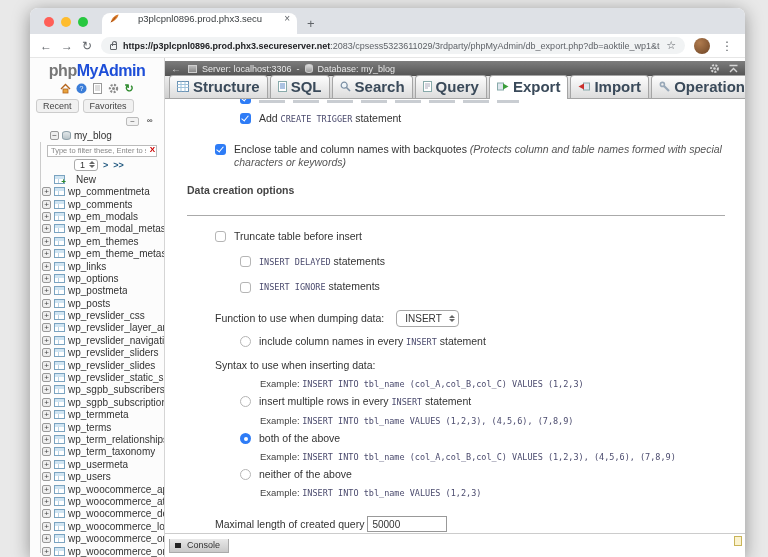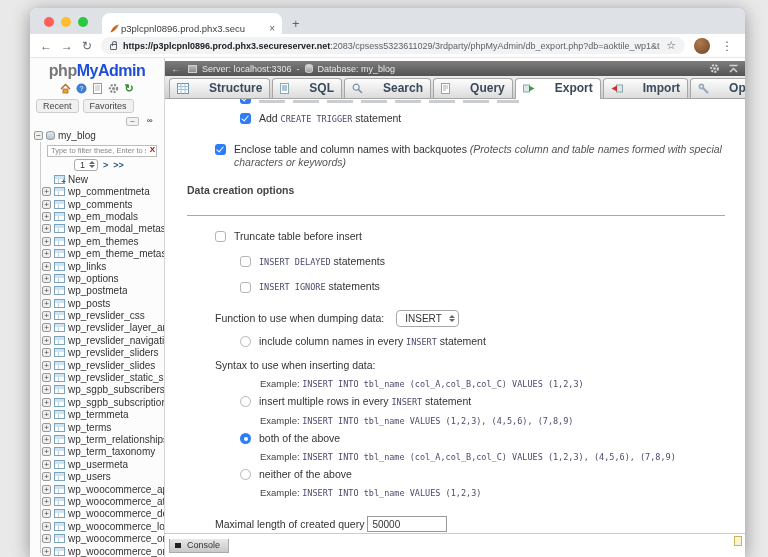--- a/index.html
+++ b/index.html
@@ -8,22 +8,22 @@
 
   
   .window { position:absolute; left:30px; top:8px; width:715px; height:549px;
     background:#fff; border-radius:8px 8px 0 0; box-shadow:0 3px 18px rgba(0,0,0,.38);
     display:flex; flex-direction:column; overflow:hidden; }
 
   .tabstrip { height:26px; background:#dee1e6; display:flex; align-items:flex-end; flex-shrink:0; }
   .lights { display:flex; gap:7px; align-items:center; padding:0 14px 7px 14px; }
   .light { width:10px; height:10px; border-radius:50%; }
   .light.red{ background:#ff5f57; } .light.yellow{ background:#febc2e; } .light.green{ background:#28c840; }
-  .tab { width:180px; height:21px; background:#fff; border-radius:8px 8px 0 0;
-    display:flex; align-items:flex-end; gap:1px; padding:0 7px; font-size:9.5px; color:#3c4043; }
+  .tab { width:195px; height:21px; background:#fff; border-radius:8px 8px 0 0;
+    display:flex; align-items:flex-start; gap:18px; padding:0 7px; font-size:9.5px; color:#3c4043; }
   .tab-title { white-space:nowrap; overflow:hidden; flex:1; }
   .tab-close { color:#5f6368; font-size:10px; }
   .newtab { font-size:13px; color:#5f6368; padding:0 12px 3px 10px; }
 
   .toolbar { height:24px; background:#fff; border-bottom:1px solid #e6e6e6; display:flex;
     align-items:center; gap:9px; padding:0 10px; flex-shrink:0; }
   .navbtn { color:#5f6368; font-size:12px; }
   .omnibox { flex:1; height:17px; background:#f1f3f4; border-radius:9px; display:flex;
     align-items:center; gap:6px; padding:0 9px; font-size:9px; overflow:hidden; }
   .lock { width:7px; height:6px; border:1px solid #5f6368; border-radius:1px; position:relative; margin-top:3px; flex-shrink:0;}
@@ -51,21 +51,21 @@
   .rf-btn { background:#f1f1f1; border:1px solid #ccc; border-radius:3px; padding:1px 6px; font-size:9px; color:#444; }
   .mini-row { display:flex; justify-content:flex-end; gap:4px; padding:2px 8px 2px 0; }
   .mini-ic { width:13px; height:9px; background:#f2f2f2; border:1px solid #bbb; border-radius:2px;
     font-size:8px; line-height:7px; text-align:center; color:#555; }
   .mini-ic.minus::before { content:"−"; }
   .mini-ic.link { background:none; border:none; color:#555; font-weight:bold; }
   .mini-ic.link::before { content:"∞"; }
 
   .tree { flex:1; overflow:hidden; position:relative; padding-top:1px; }
   .tree::before { content:""; position:absolute; left:10px; top:14px; bottom:4px; border-left:1px solid #ccc; }
-  .dbrow { display:flex; align-items:center; gap:3px; padding-left:4px; height:13px; position:relative; }
+  .dbrow { display:flex; align-items:center; gap:3px; padding-left:20px; height:13px; position:relative; }
   .expander { width:9px; height:9px; background:#eee; border:1px solid #999; border-radius:2px;
     font-size:8px; line-height:7px; text-align:center; color:#444; flex-shrink:0; z-index:1; }
   .expander.minus::before{ content:"−"; } .expander.plus::before{ content:"+"; }
   .db-ic { width:9px; height:9px; background:linear-gradient(#e3e8ea,#b9c4c9); border:1px solid #8fa1aa;
     border-radius:45% 45% 45% 45% / 30% 30% 30% 30%; flex-shrink:0; }
   .filter-wrap { margin:2px 0 2px 17px; position:relative; width:110px; }
   .filter-input { width:110px; height:12px; border:1px solid #bbb; font-size:7.5px; padding:0 10px 0 3px;
     font-family:"Liberation Sans", sans-serif; color:#333; }
   .filter-input::placeholder { color:#888; }
   .filter-x { position:absolute; right:2px; top:1px; color:#c00; font-size:8px; font-weight:bold; }
@@ -76,37 +76,37 @@
   .stepper i { width:0; height:0; border-left:3px solid transparent; border-right:3px solid transparent; display:block; }
   .stepper .up { border-bottom:3px solid #666; } .stepper .dn { border-top:3px solid #666; }
   .navlink { color:#235a81; font-weight:bold; }
   .trow { display:flex; align-items:center; gap:3px; height:12.4px; padding-left:12px; position:relative; }
   .trow .tname, .dbname, .newname { white-space:nowrap; overflow:hidden; }
   .tbl-ic { width:11px; height:9px; border:1px solid #7aa3c0; flex-shrink:0;
     background:linear-gradient(#cfe4f2 0 3px, #fff 3px); position:relative; }
   .tbl-ic::after { content:""; position:absolute; left:3px; top:3px; bottom:0; border-left:1px solid #b8d2e4; }
   .tbl-ic.new::before { content:"+"; position:absolute; right:-2px; bottom:-3px; color:#2e8b2e;
     font-weight:bold; font-size:8px; line-height:1; }
-  .newrow { display:flex; align-items:center; gap:3px; height:13px; padding-left:24px; }
+  .newrow { display:flex; align-items:center; gap:11px; height:13px; padding-left:24px; }
 
   
   .main { flex:1; display:flex; flex-direction:column; overflow:hidden; background:#fff; padding-top:3px; }
   .pma-topbar { height:15px; background:linear-gradient(#7d7d7d,#535353); display:flex; align-items:center;
     gap:5px; color:#e8e8e8; font-size:9px; padding:0 6px; flex-shrink:0; }
   .backarrow { color:#ddd; font-size:10px; margin-right:2px; }
   .srv-ic { width:9px; height:8px; border:1px solid #cfcfcf; background:linear-gradient(#bbb,#888); }
   .dbcyl { width:8px; height:9px; background:linear-gradient(#ddd,#999); border:1px solid #ccc;
     border-radius:45%/30%; }
   .topbar-right { margin-left:auto; display:flex; gap:8px; align-items:center; }
 
   .pma-tabs { height:23px; background:linear-gradient(#ececec,#cfcfcf); border-bottom:1px solid #a5a5a5;
     display:flex; align-items:flex-end; gap:2px; padding:0 0 0 4px; flex-shrink:0; }
-  .pmatab { display:inline-flex; align-items:center; gap:20px; padding:2px 7px 3px;
+  .pmatab { display:inline-flex; align-items:center; gap:4px; padding:2px 7px 3px;
     border:1px solid #a5a5a5; border-bottom:none; border-radius:4px 4px 0 0;
-    background:linear-gradient(#fdfdfd,#dcdcdc); font-size:12px; font-weight:bold; color:#3a4a5a; }
+    background:linear-gradient(#fdfdfd,#dcdcdc); font-size:15px; font-weight:bold; color:#3a4a5a; }
   .pmatab.active { background:#fff; position:relative; top:1px; padding-bottom:4px; }
 
   .content { flex:1; overflow:hidden; font-size:10.5px; color:#333; position:relative; }
   .clipped-row { height:7px; overflow:hidden; margin-left:75px; display:flex; gap:8px; }
   .clipped-row .cbx { margin-top:-6px; }
   .ghost { width:260px; height:3px; margin-top:1px;
     background:repeating-linear-gradient(90deg,#c9cdd2 0 26px, #fff 26px 34px); }
 
   .row { display:flex; align-items:flex-start; gap:8px; line-height:13px; }
   .m-l1 { margin-left:50px; } .m-l2 { margin-left:75px; } .m-ex { margin-left:95px; }

